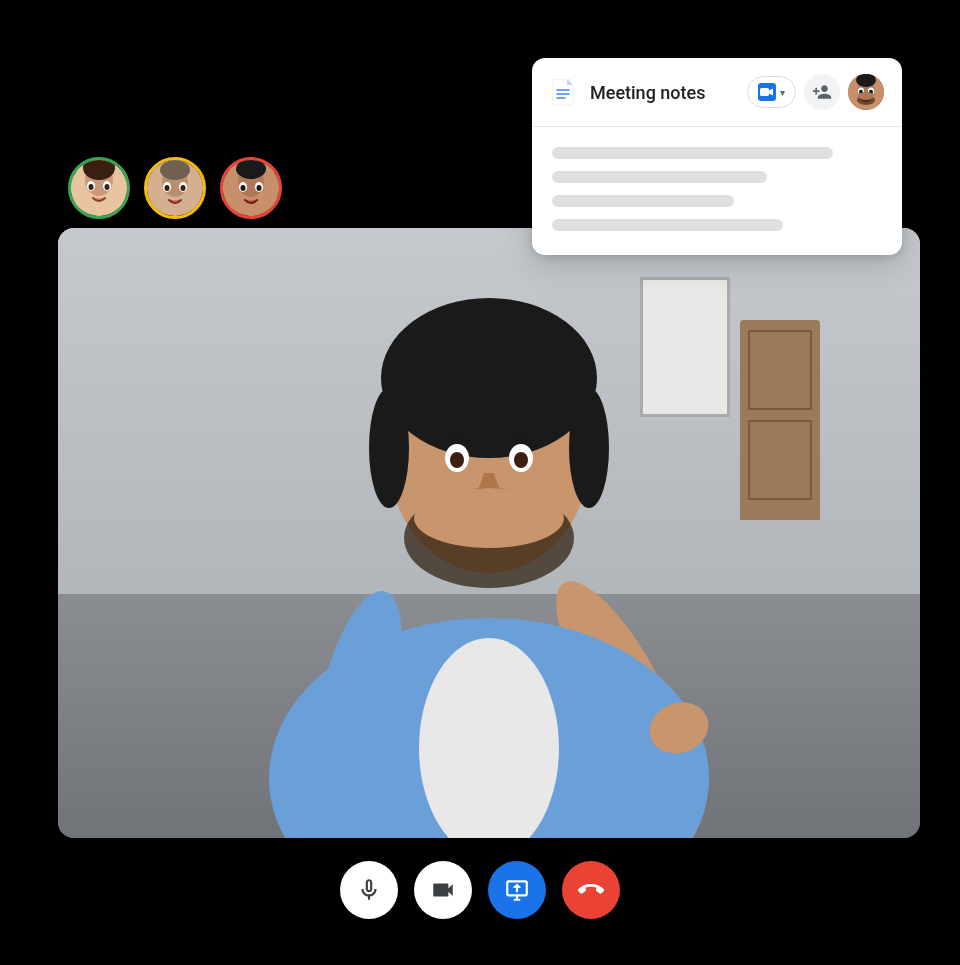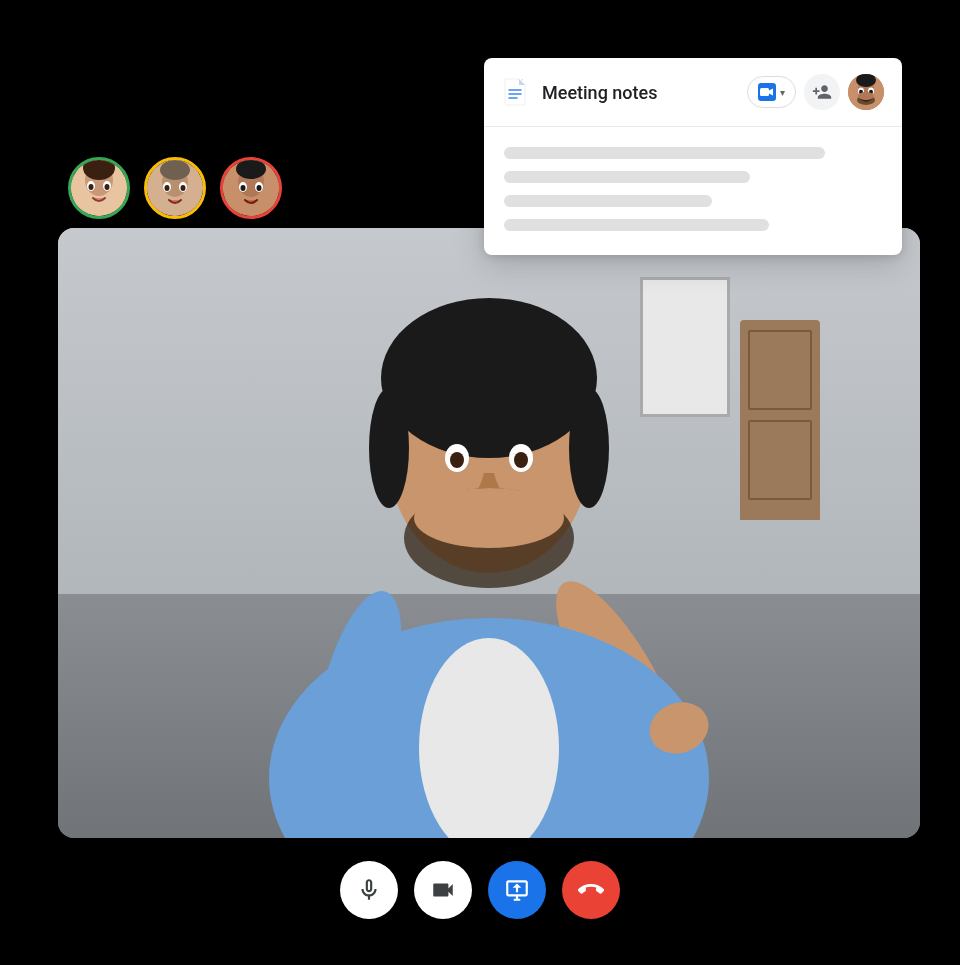--- a/index.html
+++ b/index.html
@@ -136,23 +136,23 @@
 
     .avatar-1 .avatar-face { background: linear-gradient(135deg, #f8d7c4, #e8a880); }
     .avatar-2 .avatar-face { background: linear-gradient(135deg, #d4c4b4, #b09878); }
     .avatar-3 .avatar-face { background: linear-gradient(135deg, #d4b0a0, #c08878); }
 
     
     .meeting-notes-panel {
       position: absolute;
       top: 58px;
       right: 58px;
-      width: 418px;
+      width: 370px;
       background: #fff;
-      border-radius: 8px;
+      border-radius: 13px;
       box-shadow: 0 8px 32px rgba(0,0,0,0.18), 0 2px 8px rgba(0,0,0,0.12);
       padding: 0;
       overflow: hidden;
     }
 
     .panel-header {
       display: flex;
       align-items: center;
       padding: 16px 18px;
       border-bottom: 1px solid #e8eaed;

